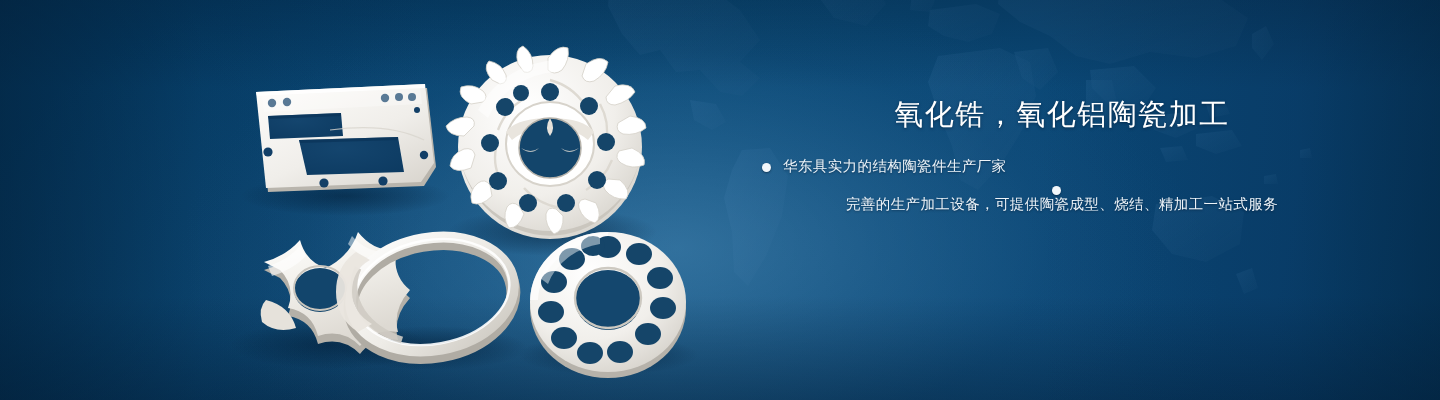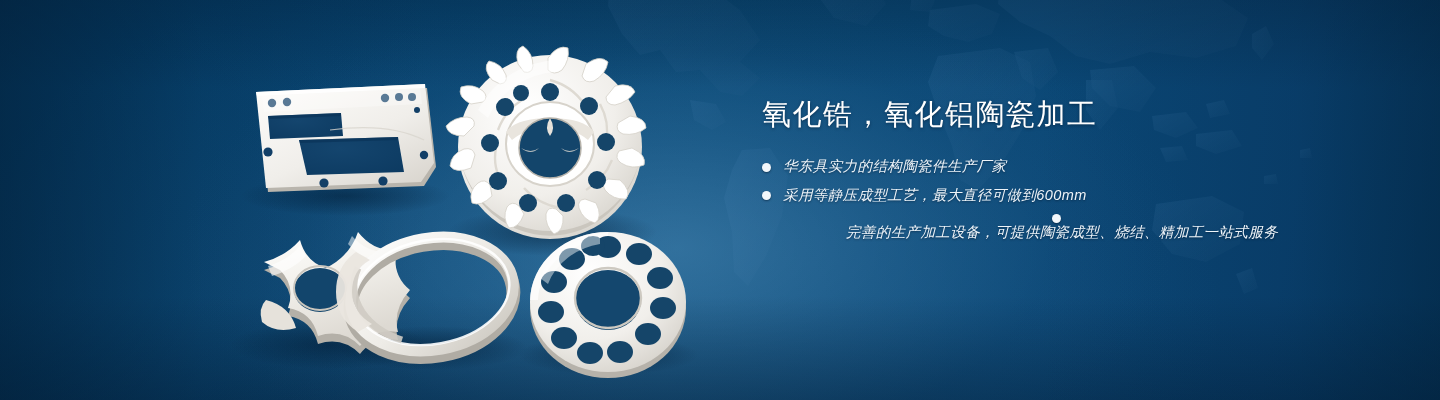--- a/index.html
+++ b/index.html
@@ -5,20 +5,21 @@
 <style>
   html,body{margin:0;padding:0;}
   body{
     width:1440px;height:400px;overflow:hidden;
     font-family:"Liberation Sans","DejaVu Sans",sans-serif;
     background:#06416c;
   }
   .banner{
     position:relative;width:1440px;height:400px;overflow:hidden;
     background:#737373;
+    text-align:center;
   }
   
   .bg-base{
     position:absolute;inset:0;
     background:
       linear-gradient(100deg,#053a63 0%,#05406c 22%,#084773 48%,#0a4775 70%,#0a4271 88%,#063c66 100%);
   }
   .bg-glow{
     position:absolute;inset:0;
     background:radial-gradient(ellipse 620px 330px at 47% 62%,
@@ -59,21 +60,20 @@
     font-weight:400;
     text-shadow:0 1px 3px rgba(0,22,44,.55);
     margin:0 0 26px 0;
     white-space:nowrap;
   }
   .bullets{list-style:none;margin:0;padding:0;}
   .bullet{
     display:flex;align-items:center;
     margin-bottom:9px;
     white-space:nowrap;
-    font-style:italic;
   }
   .bullet:last-child{margin-bottom:0;flex-direction:column;}
   .dot{
     width:9px;height:9px;border-radius:50%;
     background:#f2f7fb;
     margin-right:12px;flex:0 0 auto;
     box-shadow:0 1px 2px rgba(0,20,40,.5);
   }
   .btext{
     color:#eef4f9;
@@ -339,22 +339,18 @@
 
   <div class="copy">
     <h1 class="headline">氧化锆，氧化铝陶瓷加工</h1>
     <ul class="bullets">
       <li class="bullet">
         <span class="dot"></span>
         <span class="btext">华东具实力的结构陶瓷件生产厂家</span>
       </li>
       <li class="bullet">
         <span class="dot"></span>
-        <span class="btext">采用等静压成型工艺，最大直径可做到600mm</span>
-      </li>
-      <li class="bullet">
-        <span class="dot"></span>
         <span class="btext">完善的生产加工设备，可提供陶瓷成型、烧结、精加工一站式服务</span>
       </li>
     </ul>
   </div>
 
 </div>
 
 </body></html>

